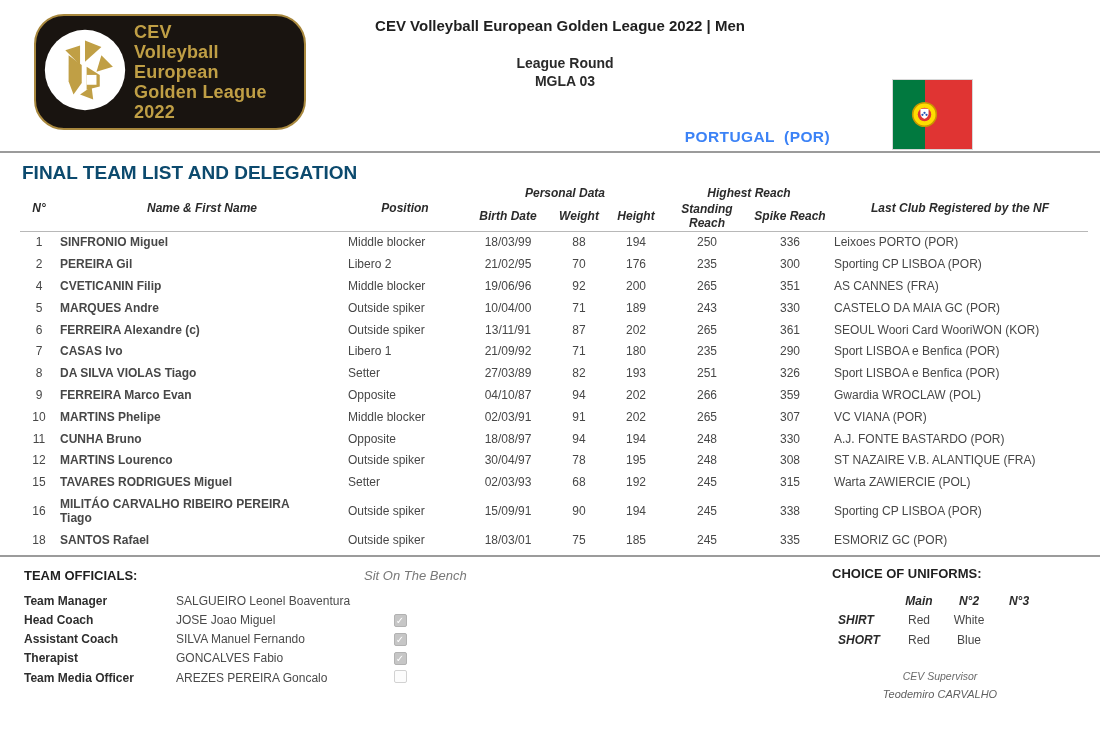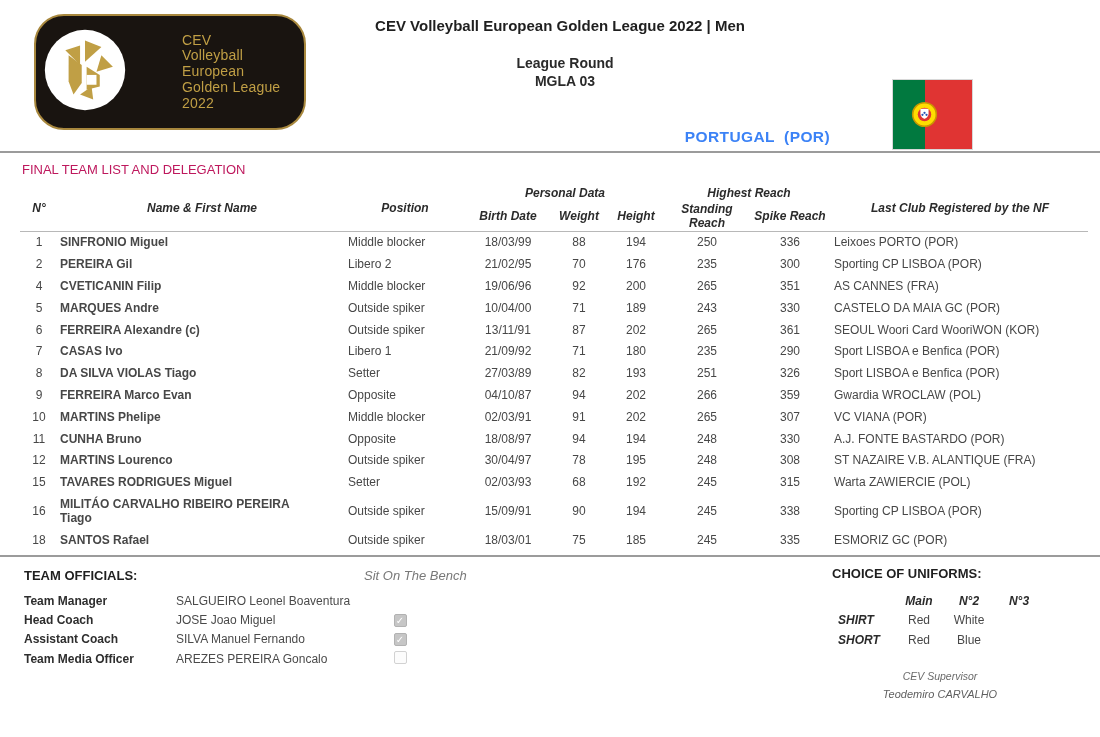--- a/index.html
+++ b/index.html
@@ -7,35 +7,35 @@
   .page {
     position:relative; width:1100px; height:737px; background:#ffffff;
     font-family:"Liberation Sans", sans-serif; color:#3f3f3f; overflow:hidden;
   }
   
   .logo {
     position:absolute; left:34px; top:14px; width:272px; height:116px;
     background:#191410; border:2px solid #a8883e; border-radius:30px;
     display:flex; align-items:center; padding:0 10px 0 8px; gap:8px;
   }
-  .logo-text { color:#c09f45; font-weight:normal; font-size:14px; line-height:1.12; letter-spacing:.2px;margin-left:48px; }
+  .logo-text { color:#c09f45; font-weight:bold; font-size:18px; line-height:1.12; letter-spacing:.2px; }
   .hdr-title { position:absolute; left:300px; top:17px; width:520px; text-align:center;
     font-weight:bold; font-size:15px; color:#1f1f1f; }
   .hdr-round { position:absolute; left:300px; top:54px; width:530px; text-align:center;
     font-weight:bold; font-size:14px; color:#2a2a2a; line-height:1.3; }
   .hdr-team  { position:absolute; left:300px; top:128px; width:530px; text-align:right;
     font-weight:bold; font-size:15.5px; color:#3b82f6; white-space:pre; letter-spacing:.4px; }
   .flag { position:absolute; left:893px; top:80px; width:79px; height:69px; display:flex;
     box-shadow:0 0 0 1px #d8d8d8; }
   .flag .green { width:40%; height:100%; }
   .flag .red   { width:60%; height:100%; }
   .flag svg { position:absolute; left:18px; top:21px; }
   .rule-top    { position:absolute; left:0; top:151px; width:1100px; height:2px; background:#9b9b9b; }
   .rule-bottom { position:absolute; left:0; top:555px; width:1100px; height:2px; background:#9b9b9b; }
-  .section-title { position:absolute; left:22px; top:162px; font-weight:normal; font-size:13px; color:#be185d; }
+  .section-title { position:absolute; left:22px; top:162px; font-weight:bold; font-size:19px; color:#0c4a6e; }
   
   .roster { position:absolute; left:20px; top:186px; width:1068px; }
   table.roster-t { width:100%; border-collapse:collapse; table-layout:fixed; font-size:12px; }
   .roster-t th { font-style:italic; font-weight:bold; color:#2b2b2b; padding:1px 2px; vertical-align:middle; line-height:1.15; }
   .roster-t thead tr.sub th { border-bottom:1px solid #b8b8b8; }
   .roster-t thead th.span-hold { border-bottom:1px solid #b8b8b8; }
   .roster-t td { padding:4px 2px; vertical-align:middle; line-height:1.15; color:#474747; }
   .td-no   { text-align:center; color:#5a5a5a; }
   .td-name { font-weight:bold; color:#161616; }
   .td-c    { text-align:center; }
@@ -321,20 +321,25 @@
             <td class="off-role">Head Coach</td>
             <td class="off-name">JOSE Joao Miguel</td>
             <td class="off-bench"><span class="checkbox checked">✓</span></td>
           </tr>
           <tr>
             <td class="off-role">Assistant Coach</td>
             <td class="off-name">SILVA Manuel Fernando</td>
             <td class="off-bench"><span class="checkbox checked">✓</span></td>
           </tr>
           <tr>
+            <td class="off-role">Therapist</td>
+            <td class="off-name">GONCALVES Fabio</td>
+            <td class="off-bench"><span class="checkbox checked">✓</span></td>
+          </tr>
+          <tr>
             <td class="off-role">Team Media Officer</td>
             <td class="off-name">AREZES PEREIRA Goncalo</td>
             <td class="off-bench"><span class="checkbox unchecked"></span></td>
           </tr>
         </tbody>
     </table>
   </div>
 
   <div class="uniforms">
     <div class="uniforms-title">CHOICE OF UNIFORMS:</div>

